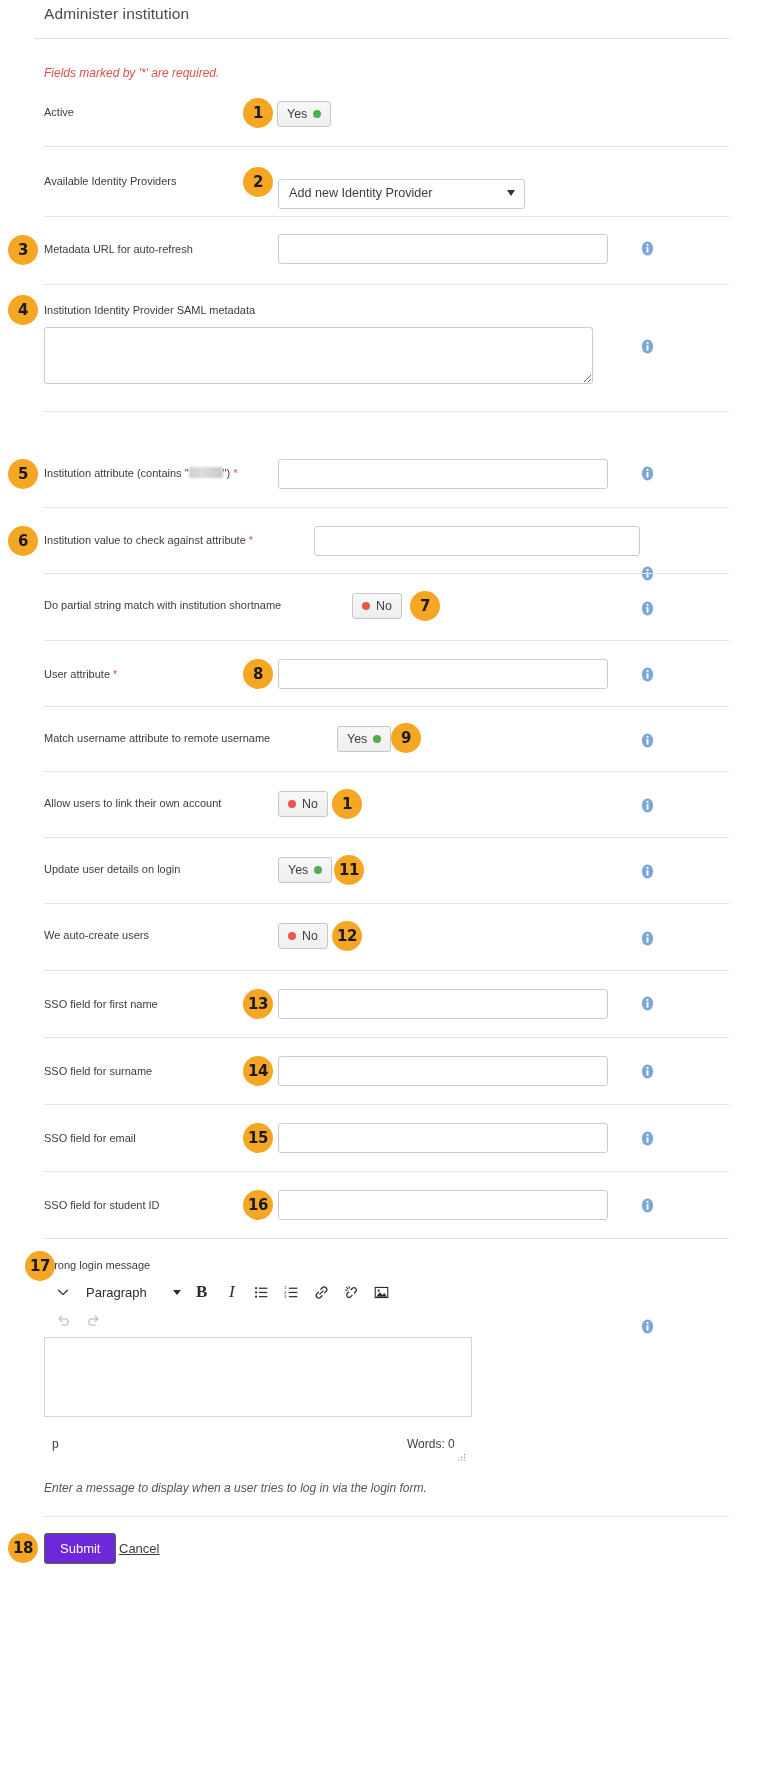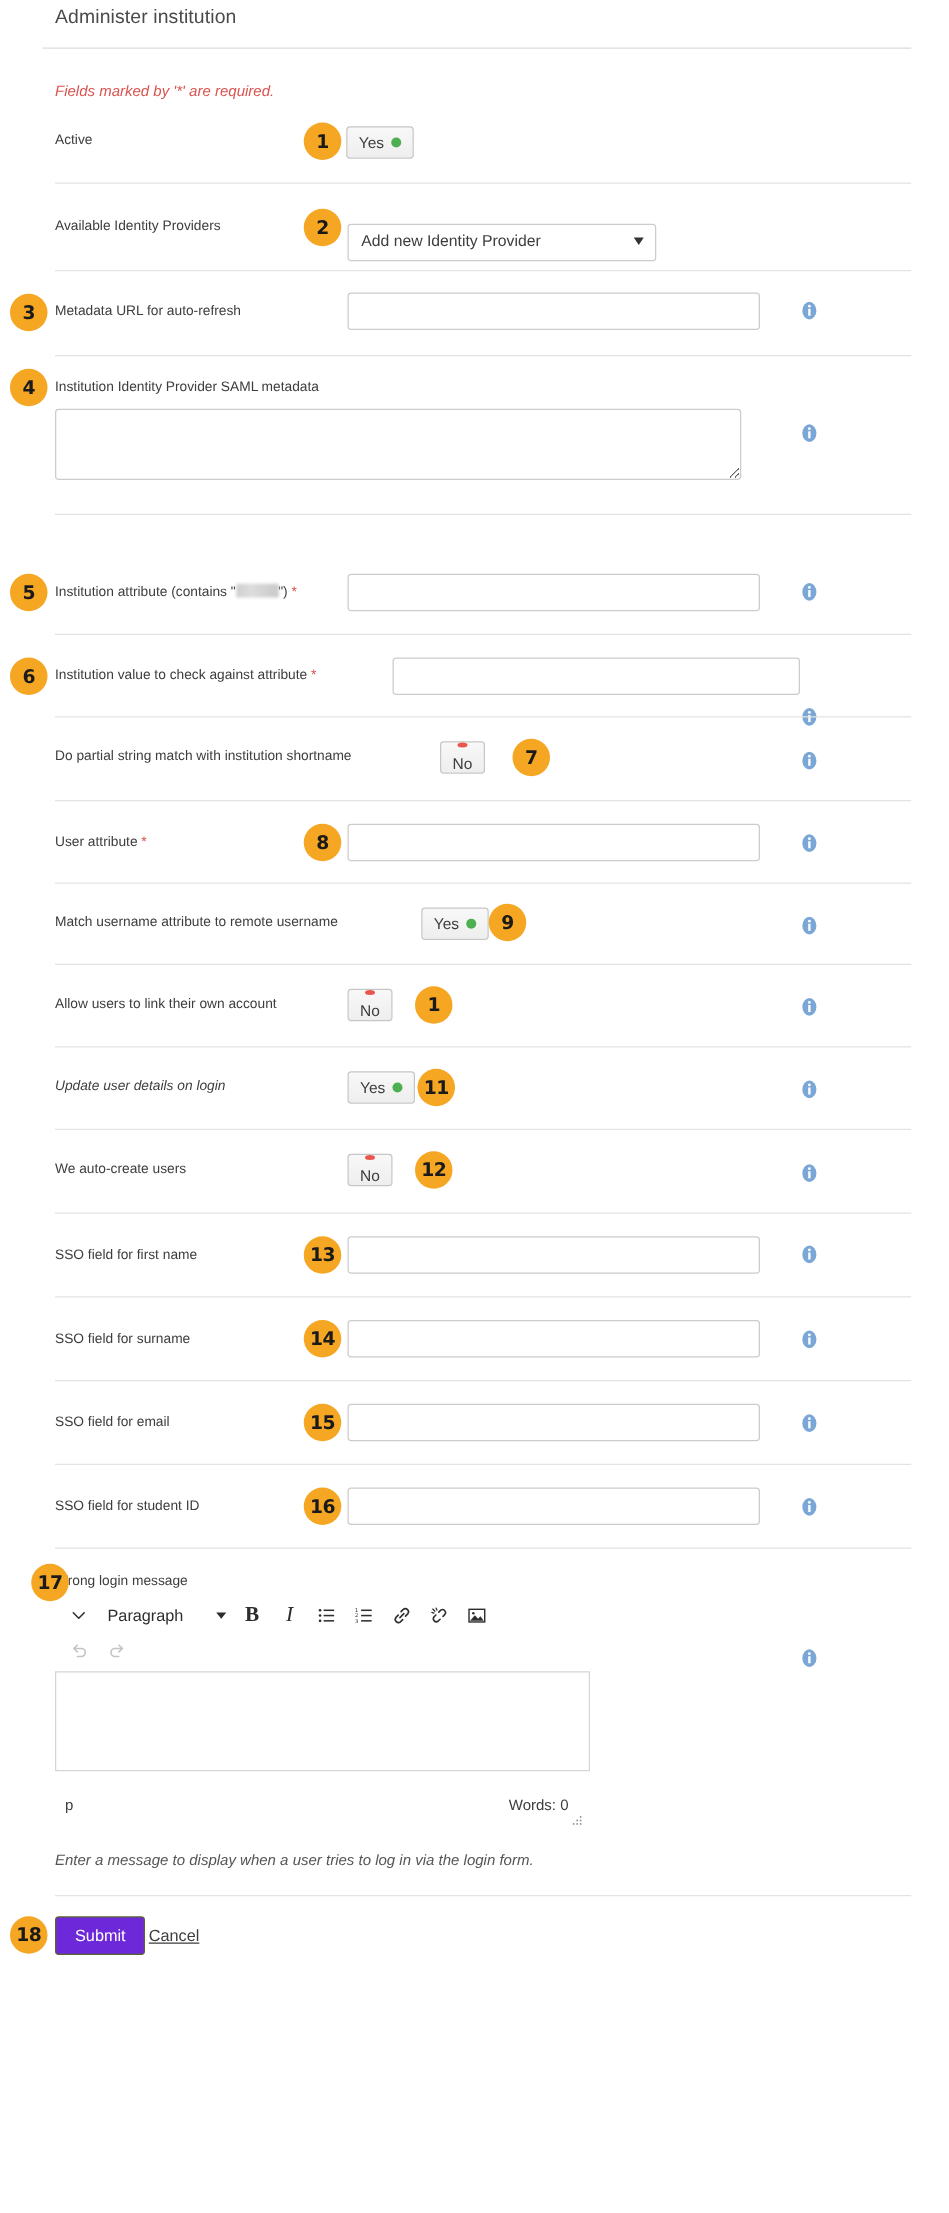--- a/index.html
+++ b/index.html
@@ -121,21 +121,21 @@
     font-size: 12.4px;
     color: #3d3d3d;
     cursor: pointer;
   }
   .switch .dot {
     width: 8px; height: 8px; border-radius: 50%;
     display: inline-block;
   }
   .switch.yes .dot { background: #4caf50; }
   .switch.no  .dot { background: #e8564e; }
-  .switch.no { flex-direction: column; }
+  .switch.no { }
 
   
   .info {
     position: absolute;
     width: 15px; height: 15px;
     cursor: pointer;
   }
   .info svg { display:block; width:15px; height:15px; }
 
   
@@ -353,21 +353,21 @@
   <div class="badge" style="left:332px; top:789px;">1</div>
   <div class="info" style="left:640px; top:798px;">
     <svg viewBox="0 0 16 16">
         <ellipse cx="8" cy="8" rx="6" ry="7.5" fill="#7ba7d7"></ellipse>
         <rect x="7" y="6.4" width="2" height="6" fill="#fff"></rect>
         <circle cx="8" cy="4.2" r="1.2" fill="#fff"></circle>
       </svg>
   </div>
   <div class="rule" style="top:837px;"></div>
 
-  <div class="label" style="left:44px; top:863px;font-style:italic;">Update user details on login</div>
+  <div class="label" style="left:44px; top:863px;">Update user details on login</div>
   <div class="switch yes" style="left:278px; top:857px;">
     <span>Yes</span>
     <span class="dot"></span>
   </div>
   <div class="badge" style="left:334px; top:855px;">11</div>
   <div class="info" style="left:640px; top:864px;">
     <svg viewBox="0 0 16 16">
         <ellipse cx="8" cy="8" rx="6" ry="7.5" fill="#7ba7d7"></ellipse>
         <rect x="7" y="6.4" width="2" height="6" fill="#fff"></rect>
         <circle cx="8" cy="4.2" r="1.2" fill="#fff"></circle>

